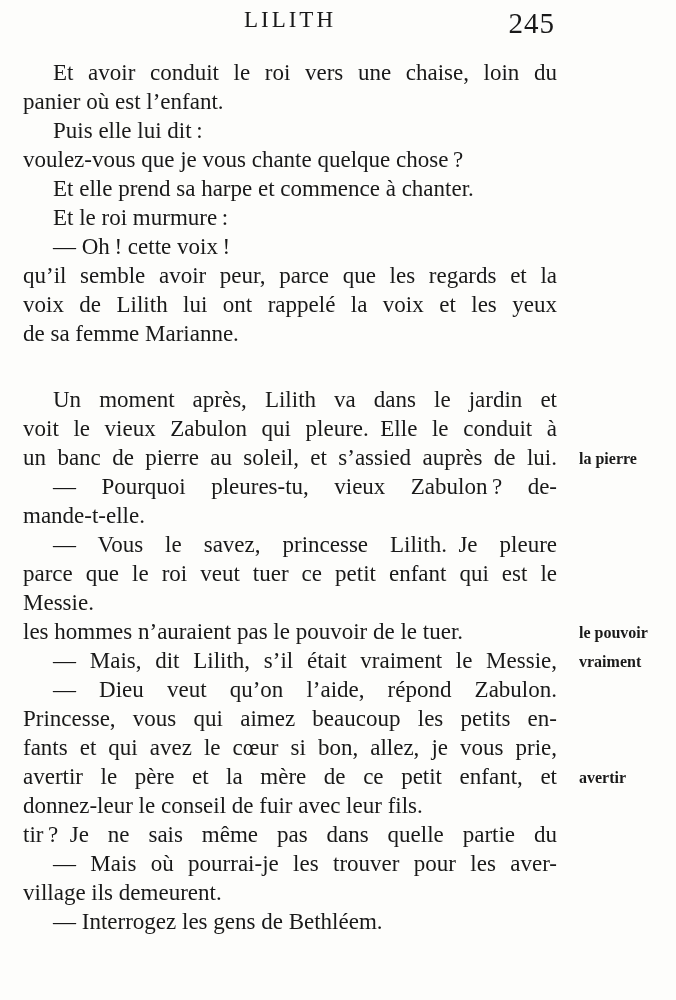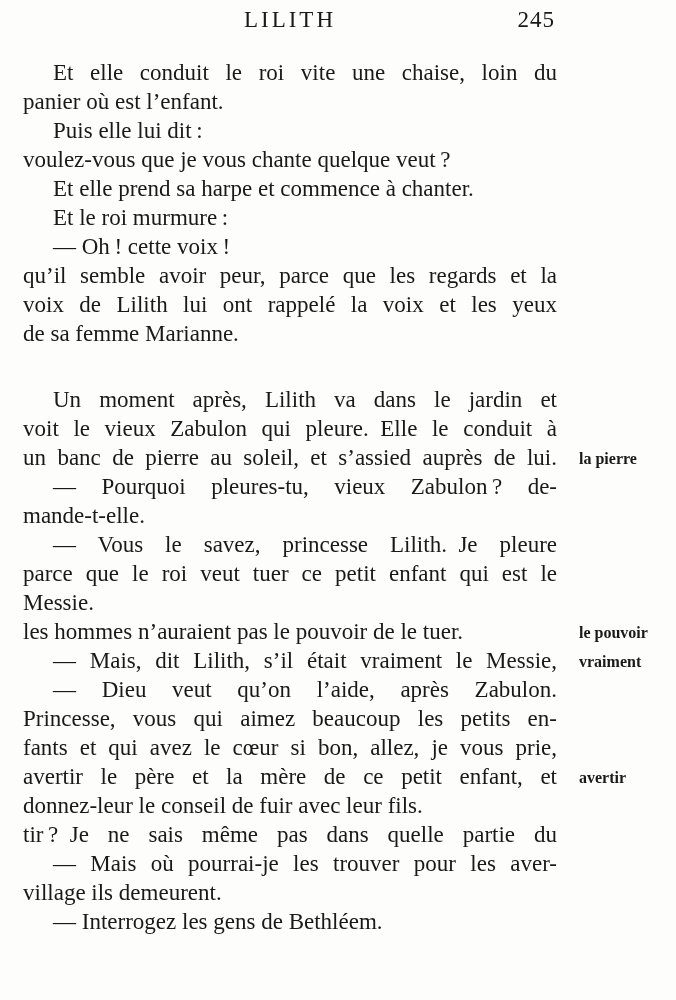--- a/index.html
+++ b/index.html
@@ -23,21 +23,21 @@
   .running-title {
     display: block;
     text-align: center;
     font-size: 23px;
     letter-spacing: 3px;
   }
   .page-number {
     position: absolute;
     right: 2px;
     top: 0;
-    font-size: 23px;
+    font-size: 29px;
     letter-spacing: 1px;
   }
   .text-column {
     position: absolute;
     left: 23px;
     top: 58px;
     width: 534px;
   }
   .line {
     position: relative;
@@ -70,37 +70,37 @@
 <div class="page">
 
   <header class="page-header">
     <span class="running-title">LILITH</span>
     <span class="page-number">245</span>
   </header>
 
   <main class="text-column">
 
       <div class="line indent justify">
-        <span class="line-text">Et elle conduit le roi vite une chaise, loin du</span>
+        <span class="line-text">Et avoir conduit le roi vers une chaise, loin du</span>
         
       </div>
 
       <div class="line">
         <span class="line-text">panier où est l’enfant.</span>
         
       </div>
 
       <div class="line indent">
         <span class="line-text">Puis elle lui dit :</span>
         
       </div>
 
 
       <div class="line">
-        <span class="line-text">voulez-vous que je vous chante quelque veut ?</span>
+        <span class="line-text">voulez-vous que je vous chante quelque chose ?</span>
         
       </div>
 
       <div class="line indent">
         <span class="line-text">Et elle prend sa harpe et commence à chanter.</span>
         
       </div>
 
       <div class="line indent">
         <span class="line-text">Et le roi murmure :</span>
@@ -172,21 +172,21 @@
         <span class="line-text">les hommes n’auraient pas le pouvoir de le tuer.</span>
         <span class="margin-note">le pouvoir</span>
       </div>
 
       <div class="line indent justify">
         <span class="line-text">— Mais, dit Lilith, s’il était vraiment le Messie,</span>
         <span class="margin-note">vraiment</span>
       </div>
 
       <div class="line indent justify">
-        <span class="line-text">— Dieu veut qu’on l’aide, après Zabulon.</span>
+        <span class="line-text">— Dieu veut qu’on l’aide, répond Zabulon.</span>
         
       </div>
 
       <div class="line justify">
         <span class="line-text">Princesse, vous qui aimez beaucoup les petits en-</span>
         
       </div>
 
       <div class="line justify">
         <span class="line-text">fants et qui avez le cœur si bon, allez, je vous prie,</span>

